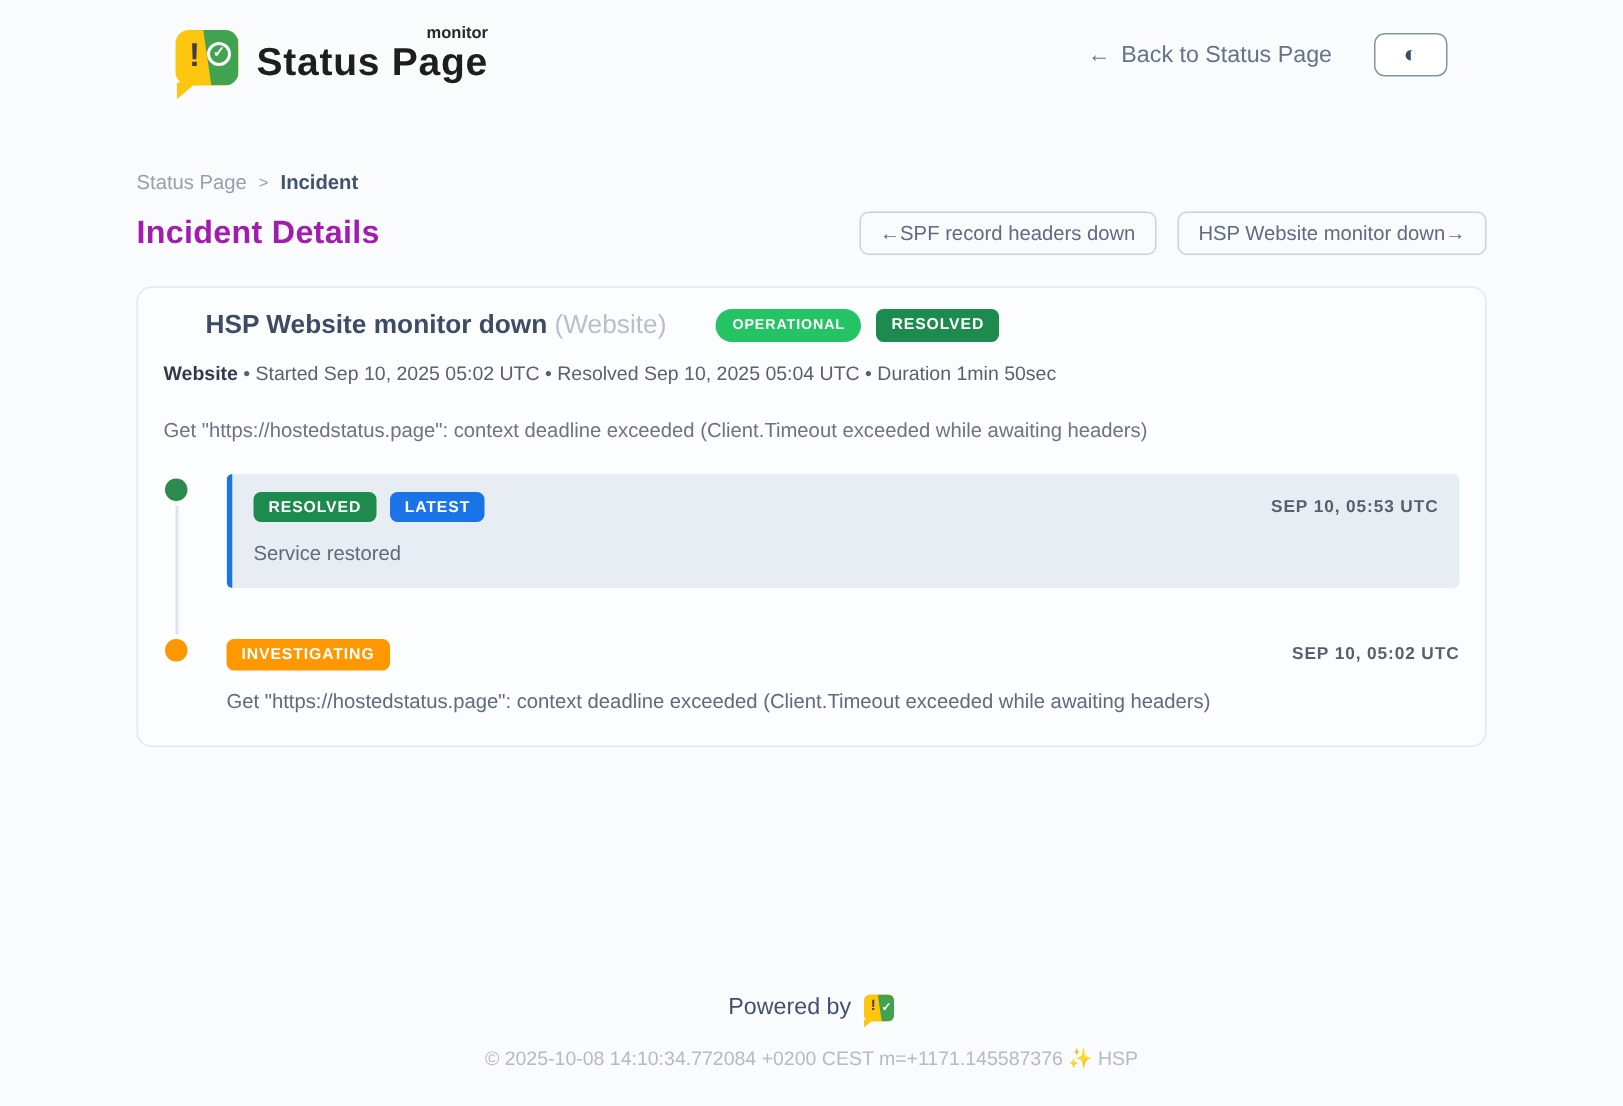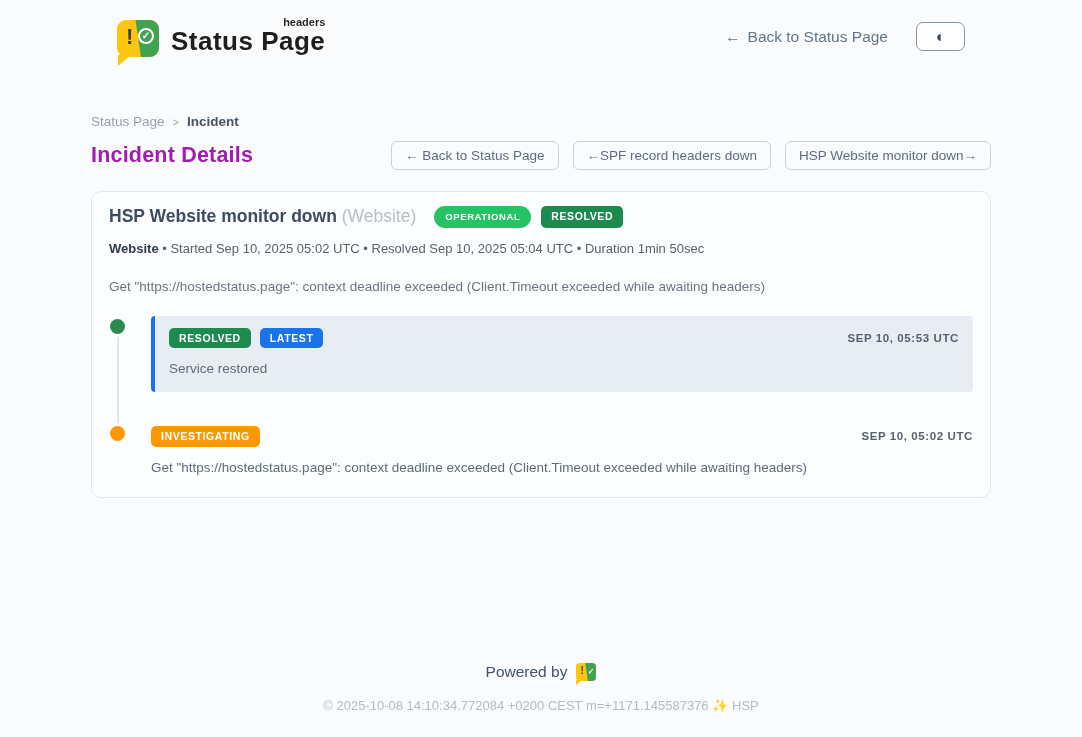--- a/index.html
+++ b/index.html
@@ -79,21 +79,21 @@
     color: #5f6c80; font-size: 13.5px; font-family: inherit;
     padding: 6px 13px; cursor: pointer; white-space: nowrap;
   }
 
   
   .card {
     margin-top: 21px; background: #fcfdfe;
     border: 1px solid #e4e8ee; border-radius: 10px;
     padding: 14px 17px 22px;
   }
-  .card-title-row { display: flex; gap: 10px; }
+  .card-title-row { display: flex; gap: 25px; margin-left: 28px; }
   .card-title { font-size: 17.5px; font-weight: 700; color: #3d4b63; }
   .card-title .component { color: #b7bfca; font-weight: 400; }
   .status-badges { display: flex; gap: 10px; margin-left: 8px; }
   .badge {
     color: #ffffff; font-weight: 700; font-size: 10.5px;
     padding: 5px 10px; border-radius: 5px; letter-spacing: 0.6px;
     display: inline-block; line-height: 1;
   }
   .badge.pill { border-radius: 11px; font-size: 9.5px; padding: 6px 11px; }
 
@@ -166,21 +166,21 @@
         <span class="bubble">
             <span class="green-half"></span>
           </span>
         <span class="excl">!</span>
         <span class="check-wrap">
             <span class="check">✓</span>
           </span>
         <span class="tail"></span>
       </span>
       <span class="logo-text-wrap">
-        <span class="logo-sup">headers</span>
+        <span class="logo-sup">monitor</span>
         <span class="logo-text">Status Page</span>
       </span>
     </a>
     <div class="header-right">
       <a class="back-link">
         <span>←</span>
         <span>Back to Status Page</span>
       </a>
       <button class="theme-toggle">
         <span>◐</span>
@@ -192,21 +192,20 @@
 <main>
   <nav class="breadcrumb">
     <a class="crumb-link">Status Page</a>
     <span class="sep">&gt;</span>
     <span class="crumb-current">Incident</span>
   </nav>
 
   <div class="title-row">
     <h1 class="page-title">Incident Details</h1>
     <div class="nav-buttons">
-        <button class="nav-btn">← Back to Status Page</button>
         <button class="nav-btn">←SPF record headers down</button>
         <button class="nav-btn">HSP Website monitor down→</button>
       </div>
   </div>
 
   <section class="card">
     <div class="card-title-row">
       <h2 class="card-title">
         <span>HSP Website monitor down</span>
         <span class="component">(Website)</span>

